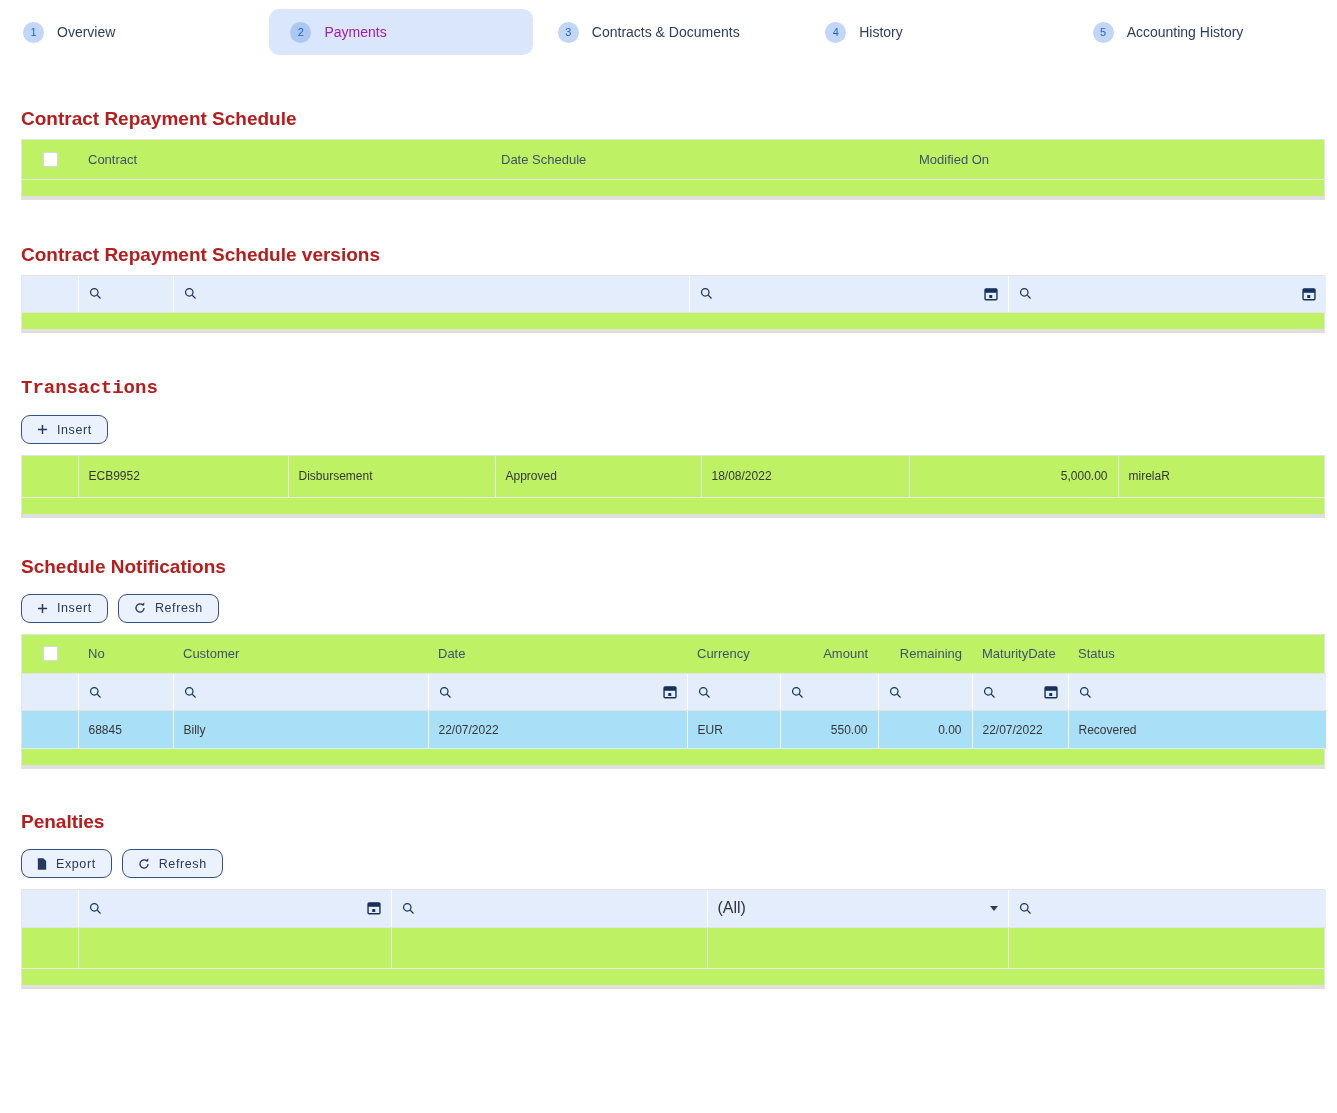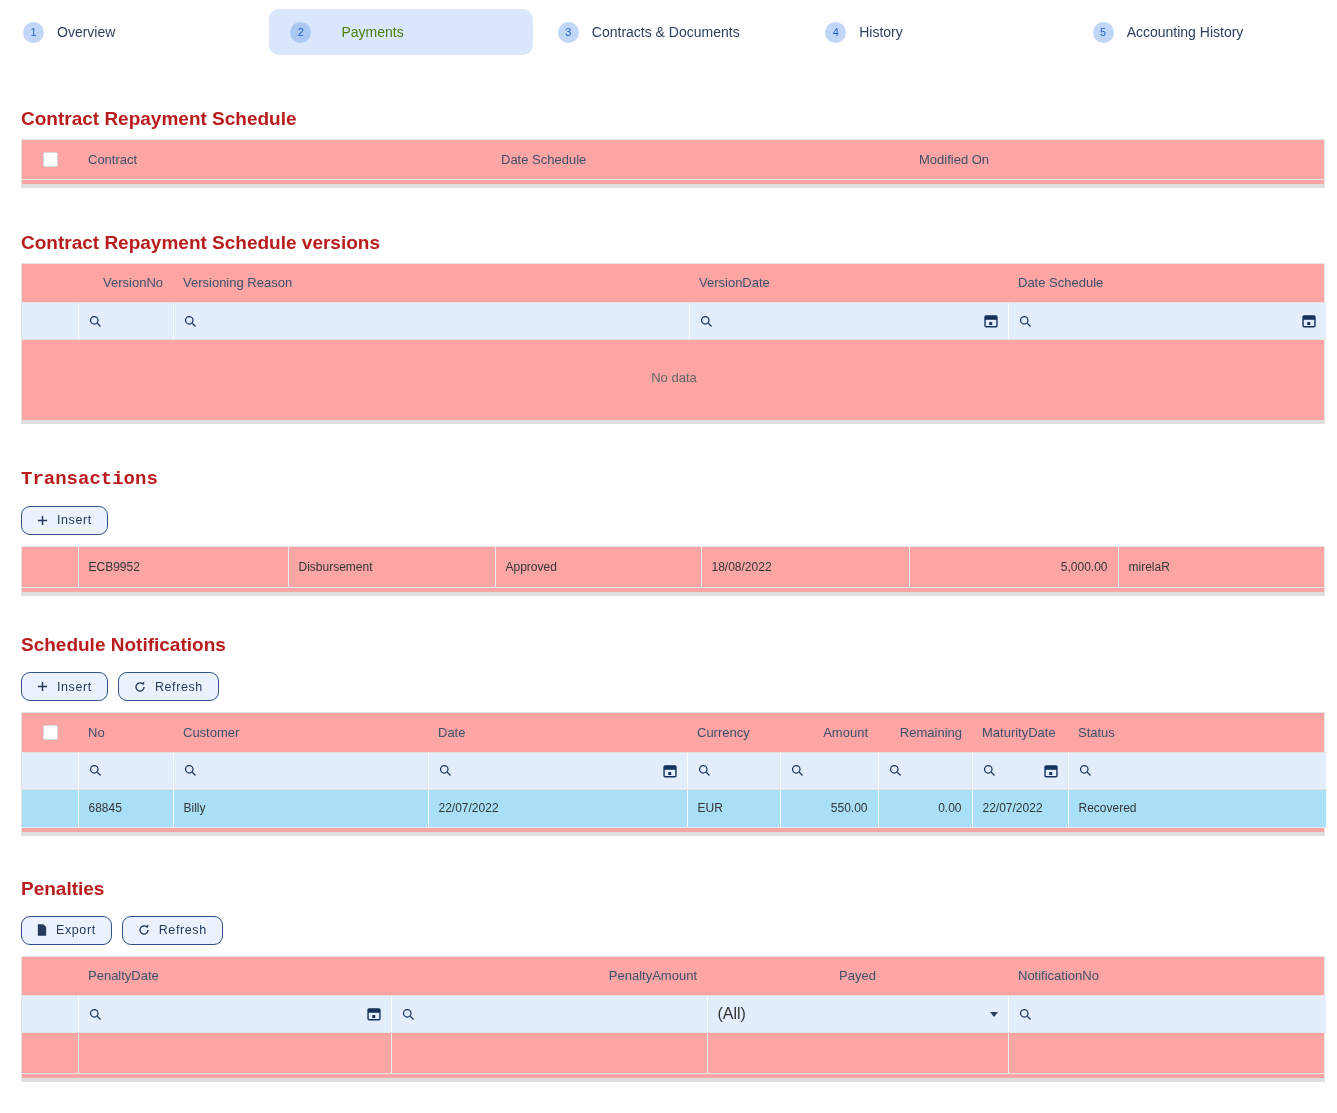--- a/index.html
+++ b/index.html
@@ -17,40 +17,40 @@
     padding-left:21px; border-radius:10px; margin:0 2px; cursor:pointer;
   }
   .tab.active { background:#d9e6fb; }
   .tab-num {
     width:21px; height:21px; border-radius:50%; flex:0 0 21px;
     background:#c2d6f7; color:#1d64cf; font-size:11px;
     display:flex; align-items:center; justify-content:center;
   }
   .tab.active .tab-num { background:#abc8f3; }
   .tab-label { font-size:14px; color:#2c3e5d; }
-  .tab.active .tab-label { color:#4d7c0f;margin-left:17px; }
+  .tab.active .tab-label { color:#a21caf; }
 
   
   .content { padding-left:21px; }
   .section-title { font-size:19px; line-height:22px; font-weight:700; color:#b91c1c; margin:0; }
   .mt-s1 { margin-top:53px; } .mt-s2 { margin-top:44px; }
   .mt-s3 { margin-top:44px;font-family:Liberation Mono, monospace; } .mt-s4 { margin-top:38px; } .mt-s5 { margin-top:42px; }
 
   .btnrow { display:flex; gap:10px; margin-top:16px; }
   .btn {
     display:inline-flex; align-items:center; gap:9px; height:29px; padding:0 15px;
     border:1px solid #33518a; border-radius:9px; background:#ecf2fd;
     color:#24395b; font-size:12.5px; letter-spacing:0.6px; cursor:pointer;
   }
   .btn svg { color:#24395b; }
 
   
   .tbl-wrap {
-    width:1304px; margin-top:9px; background:#fca5a5;
-    border:1px solid #e4e4e4; border-bottom:4px solid #dfdfdf; padding-bottom:4px;
+    width:1304px; margin-top:9px; background:#bef264;
+    border:1px solid #e4e4e4; border-bottom:4px solid #dfdfdf; padding-bottom:16px;
   }
   .tbl-wrap.after-btn { margin-top:11px; }
   table { border-collapse:collapse; table-layout:fixed; width:100%; }
   td { padding:0 10px; overflow:hidden; white-space:nowrap; font-size:12px; }
   tr.hdr td { height:39px; font-size:13px; color:#42506b; border-bottom:1px solid #e4e4e4; }
   tr.filter td {
     height:37px; background:#e3edfc; border-bottom:1px solid #e4e4e4;
     border-right:1px solid #ffffff; color:#16325c;
   }
   tr.filter td:last-child { border-right:none; }
@@ -121,27 +121,20 @@
   <div class="tbl-wrap">
     <table>
       <colgroup>
           <col style="width:56px">
           <col style="width:95px">
           <col style="width:516px">
           <col style="width:319px">
           <col style="width:318px">
         </colgroup>
       <tbody>
-          <tr class="hdr">
-        <td></td>
-        <td class="num">VersionNo</td>
-        <td>Versioning Reason</td>
-        <td>VersionDate</td>
-        <td>Date Schedule</td>
-      </tr>
       <tr class="filter">
         <td></td>
         <td>
               <div class="fcell">
                 <svg class="ico-search lone" viewBox="0 0 16 16">
                   <circle cx="6.5" cy="6.5" r="4.6" fill="none" stroke="currentColor" stroke-width="1.5"></circle>
                   <line x1="10.2" y1="10.2" x2="14.2" y2="14.2" stroke="currentColor" stroke-width="1.5"></line>
                 </svg>
               </div>
             </td>
@@ -172,23 +165,20 @@
                   <circle cx="6.5" cy="6.5" r="4.6" fill="none" stroke="currentColor" stroke-width="1.5"></circle>
                   <line x1="10.2" y1="10.2" x2="14.2" y2="14.2" stroke="currentColor" stroke-width="1.5"></line>
                 </svg>
                 <svg class="ico-cal" viewBox="0 0 16 16">
                   <rect x="1.2" y="2.2" width="13.6" height="12.4" rx="1.2" fill="none" stroke="currentColor" stroke-width="1.6"></rect>
                   <rect x="1.2" y="2.2" width="13.6" height="4.4" fill="currentColor"></rect>
                   <rect x="6" y="9.2" width="3.4" height="3.4" fill="currentColor"></rect>
                 </svg>
               </div>
             </td>
-      </tr>
-      <tr class="empty">
-        <td colspan="5">No data</td>
       </tr>
     </tbody>
       </table>
   </div>
 
   <h2 class="section-title mt-s3">Transactions</h2>
   <div class="btnrow">
     <button class="btn">
       <svg width="11" height="11" viewBox="0 0 12 12">
           <path d="M6 1v10M1 6h10" stroke="currentColor" stroke-width="1.6" fill="none"></path>
@@ -375,27 +365,20 @@
   <div class="tbl-wrap after-btn">
     <table>
       <colgroup>
           <col style="width:56px">
           <col style="width:313px">
           <col style="width:316px">
           <col style="width:301px">
           <col style="width:318px">
         </colgroup>
       <tbody>
-          <tr class="hdr">
-        <td></td>
-        <td>PenaltyDate</td>
-        <td class="num">PenaltyAmount</td>
-        <td class="center">Payed</td>
-        <td>NotificationNo</td>
-      </tr>
       <tr class="filter">
         <td></td>
         <td>
               <div class="fcell">
                 <svg class="ico-search" viewBox="0 0 16 16">
                   <circle cx="6.5" cy="6.5" r="4.6" fill="none" stroke="currentColor" stroke-width="1.5"></circle>
                   <line x1="10.2" y1="10.2" x2="14.2" y2="14.2" stroke="currentColor" stroke-width="1.5"></line>
                 </svg>
                 <svg class="ico-cal" viewBox="0 0 16 16">
                   <rect x="1.2" y="2.2" width="13.6" height="12.4" rx="1.2" fill="none" stroke="currentColor" stroke-width="1.6"></rect>

